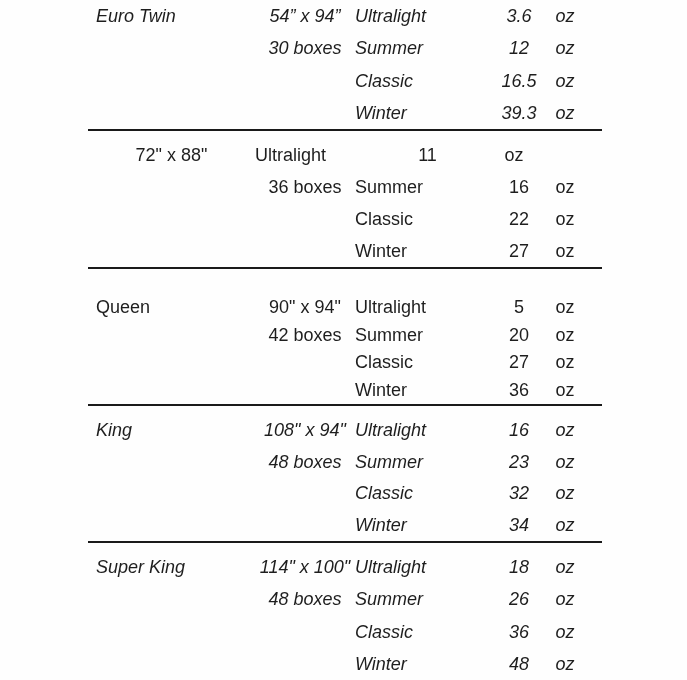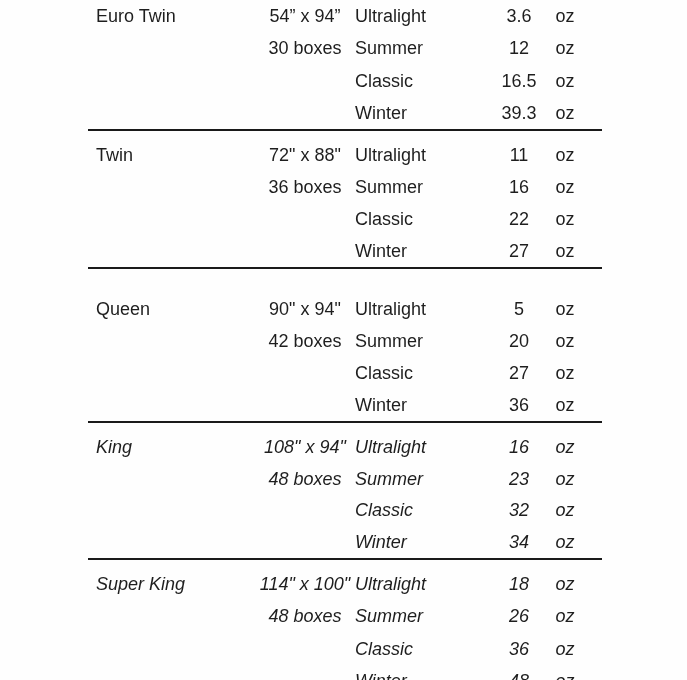--- a/index.html
+++ b/index.html
@@ -19,23 +19,23 @@
     width: 514px;
     font-size: 18px;
     line-height: 1;
   }
   .section {
     box-sizing: border-box;
     border-bottom: 2.5px solid #1a1a1a;
     display: grid;
     grid-template-rows: repeat(4, 1fr);
   }
-  .section.s1 { height: 131px; }
+  .section.s1 { height: 131px; font-style: italic; }
   .section.s2 { height: 138px; padding-top: 8px; }
-  .section.s3 { height: 154px; padding-top: 24px; }
+  .section.s3 { height: 137px; padding-top: 24px; }
   .section.s4 { height: 137px; padding-top: 8px; font-style: italic; }
   .section.s5 { height: 137px; padding-top: 8px; border-bottom: none; font-style: italic; }
   .row {
     display: grid;
     grid-template-columns: 167px 100px 145px 38px 64px;
     align-items: center;
   }
   .c1 { padding-left: 8px; text-align: left; }
   .c2 { text-align: center; }
   .c3 { text-align: left; }
@@ -73,21 +73,20 @@
       <div class="c1"></div>
       <div class="c2"></div>
       <div class="c3">Winter</div>
       <div class="c4">39.3</div>
       <div class="c5">oz</div>
     </div>
   </div>
 
   <div class="section s2">
     <div class="row">
-      <div class="c1">Twin</div>
       <div class="c2">72" x 88"</div>
       <div class="c3">Ultralight</div>
       <div class="c4">11</div>
       <div class="c5">oz</div>
     </div>
     <div class="row">
       <div class="c1"></div>
       <div class="c2">36 boxes</div>
       <div class="c3">Summer</div>
       <div class="c4">16</div>

